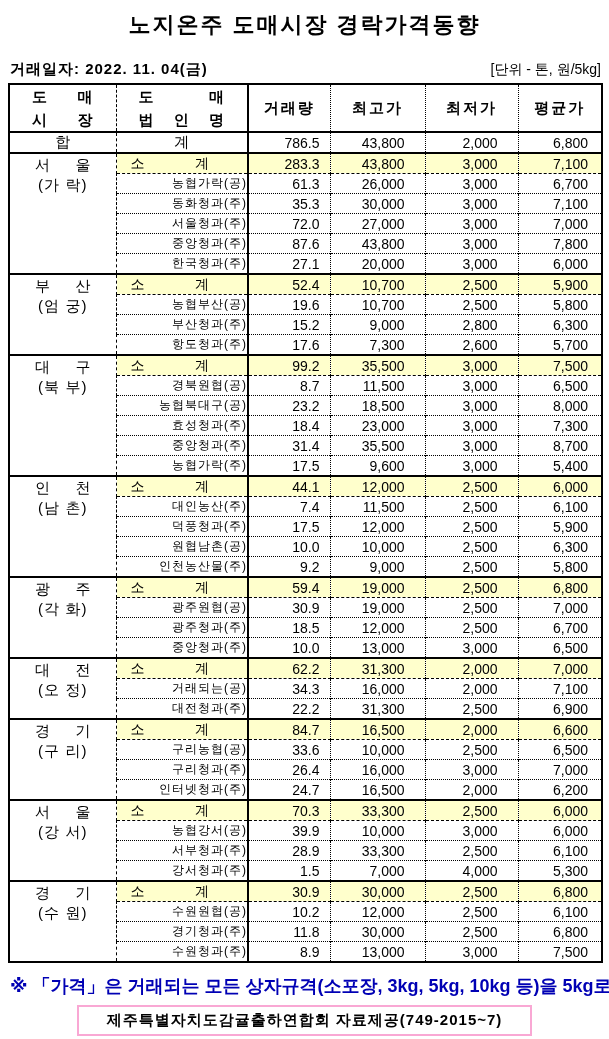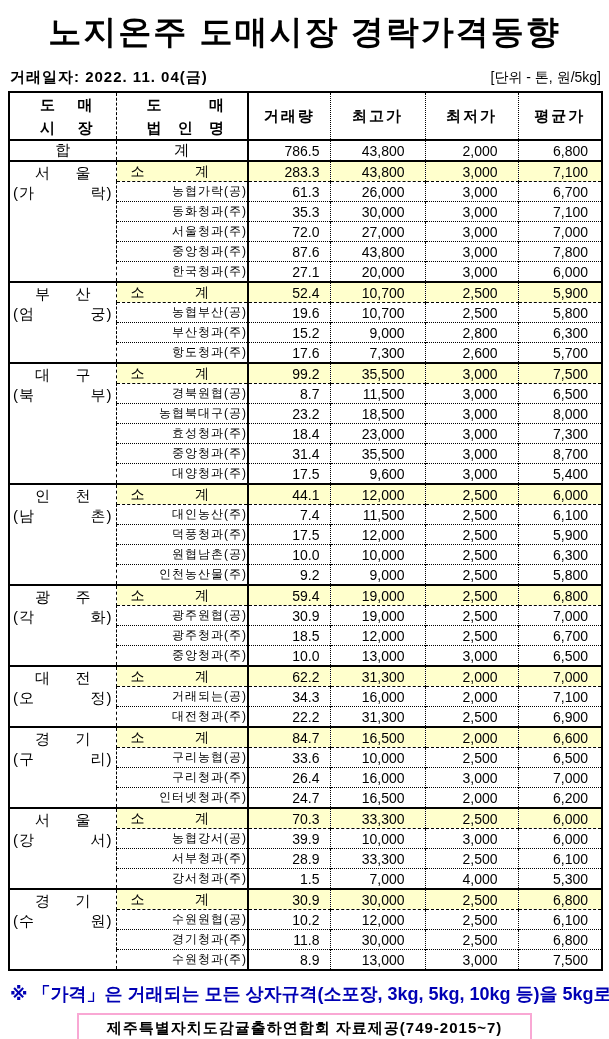--- a/index.html
+++ b/index.html
@@ -1,50 +1,50 @@
 <!DOCTYPE html>
 <html style="--hl: #FFFFCC; --blue: #0000B4;"><head>
 <meta charset="utf-8">
 <style>
   html,body{margin:0;padding:0;background:#ffffff;}
   body{width:609px;height:1039px;overflow:hidden;
        font-family:"Liberation Sans","DejaVu Sans",sans-serif;color:#000;}
   .page{padding:4px 8px 0 8px;}
 
-  .title{font-size:33px;font-weight:bold;text-align:center;
-         letter-spacing:2px;margin:6px 0 13px 0;}
+  .title{font-size:22px;font-weight:bold;text-align:center;
+         letter-spacing:2px;margin:6px 0 20px 0;}
 
   .meta-row{display:flex;justify-content:space-between;align-items:flex-end;
             margin:0 0 4px 2px;}
   .meta-left{font-weight:bold;font-size:15px;letter-spacing:1px;}
   .meta-right{font-size:14px;}
 
   table.price{border-collapse:collapse;table-layout:fixed;width:593px;
               border:2px solid #000;}
   th,td{padding:0;height:19px;font-size:14px;white-space:nowrap;overflow:hidden;}
 
   
   .c1{border-right:1px dashed #000;}
   .c2{border-right:2px solid #000;}
   .c3,.c4,.c5{border-right:1px dotted #000;}
 
   thead th{border-bottom:2px solid #000;font-weight:bold;vertical-align:middle;}
   .hline{text-align:justify;text-align-last:justify;padding:0 22px;
-         font-size:15px;line-height:23px;font-weight:bold;letter-spacing:1px;margin-left:8px;}
+         font-size:15px;line-height:23px;font-weight:bold;letter-spacing:1px;}
   th.val-h{text-align:center;font-size:15px;letter-spacing:2px;}
 
   
   tbody tr td{border-top:1px dotted #000;}
   tbody tr.after-sub td{border-top:1px dashed #000;}
   tbody tr.group-start td{border-top:2px solid #000;}
 
   td.market{vertical-align:top;text-align:center;background:#fff;}
   .m1{text-align:justify;text-align-last:justify;padding:1px 25px 0 25px;
       font-size:15px;line-height:20px;}
-  .m2{text-align:justify;text-align-last:justify;padding:0 3px;
+  .m2{text-align:justify;text-align-last:justify;padding:0 28px;
       font-size:15px;line-height:20px;letter-spacing:1px;}
 
   td.center{text-align:center;font-size:15px;}
   td.name{text-align:right;padding-left:12px;letter-spacing:1px;font-size:12px;}
   .sub-name{display:flex;justify-content:space-between;
             padding:0 38px 0 14px;font-size:14px;}
   td.num{text-align:right;}
   td.c3{padding-right:10px;margin-top:44px;}
   td.c4{padding-right:20px;}
   td.c5{padding-right:20px;}
@@ -229,21 +229,21 @@
           <td class="c6 num">7,300</td>
         </tr>
         <tr class="">
           <td class="c2 name">중앙청과(주)</td>
           <td class="c3 num">31.4</td>
           <td class="c4 num">35,500</td>
           <td class="c5 num">3,000</td>
           <td class="c6 num">8,700</td>
         </tr>
         <tr class="">
-          <td class="c2 name">대양청과(주)</td>
+          <td class="c2 name">농협가락(주)</td>
           <td class="c3 num">17.5</td>
           <td class="c4 num">9,600</td>
           <td class="c5 num">3,000</td>
           <td class="c6 num">5,400</td>
         </tr>
         <tr class="group-start">
           <td class="c1 market" rowspan="5">
             <div class="m1">인 천</div>
             <div class="m2">(남 촌)</div>
           </td>

